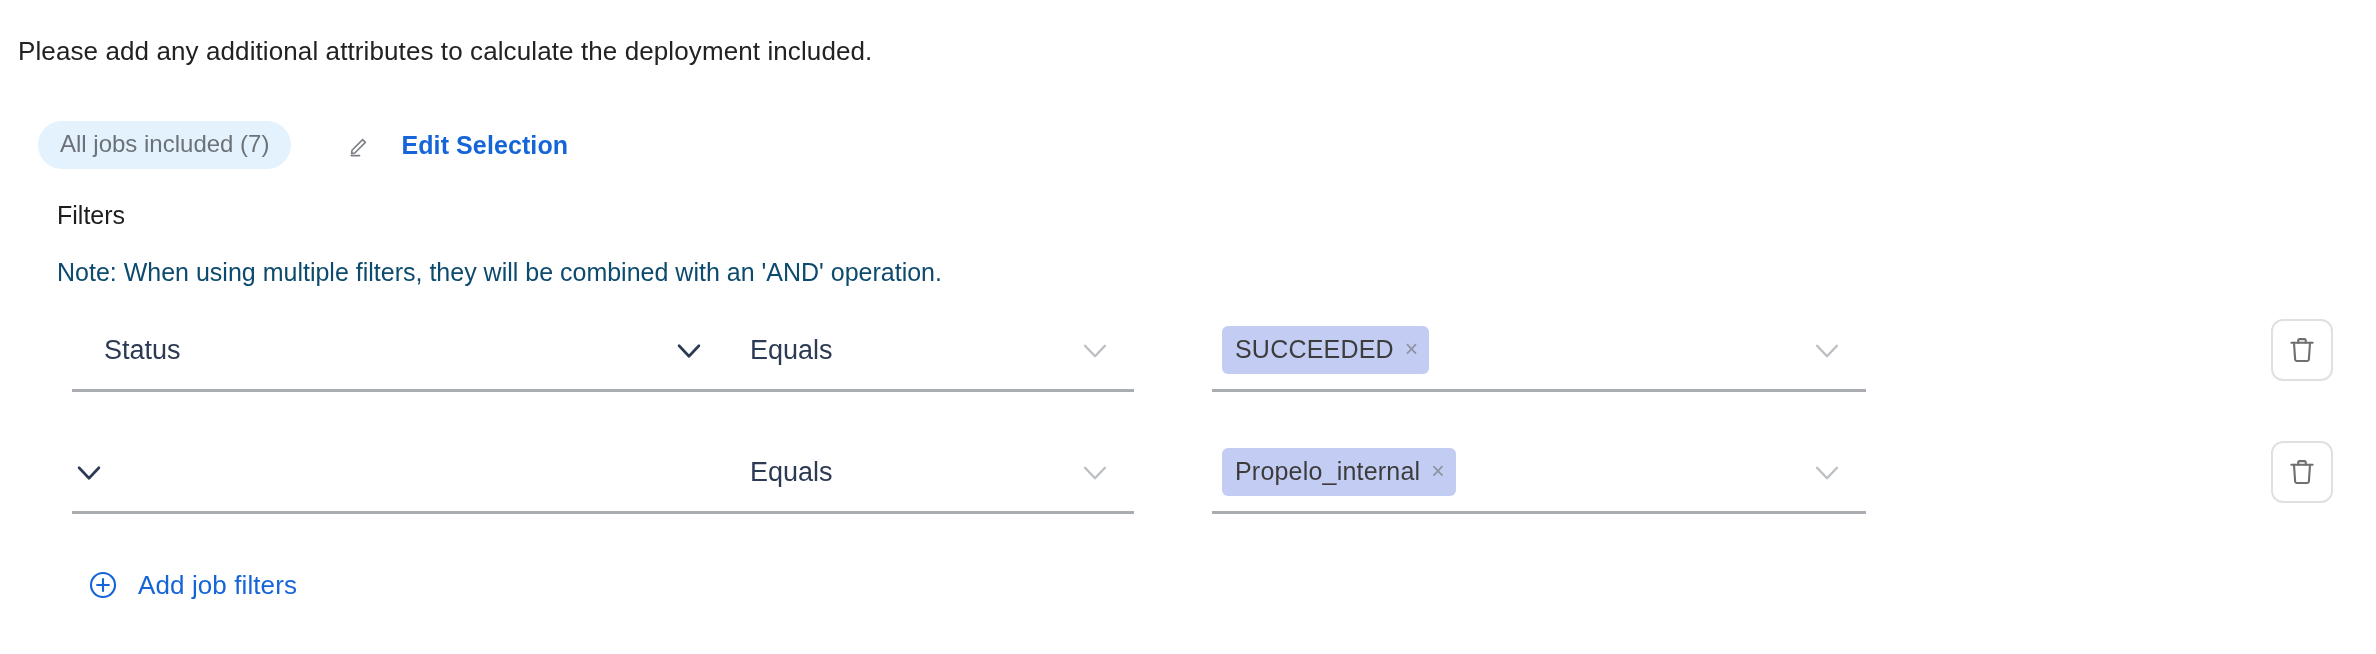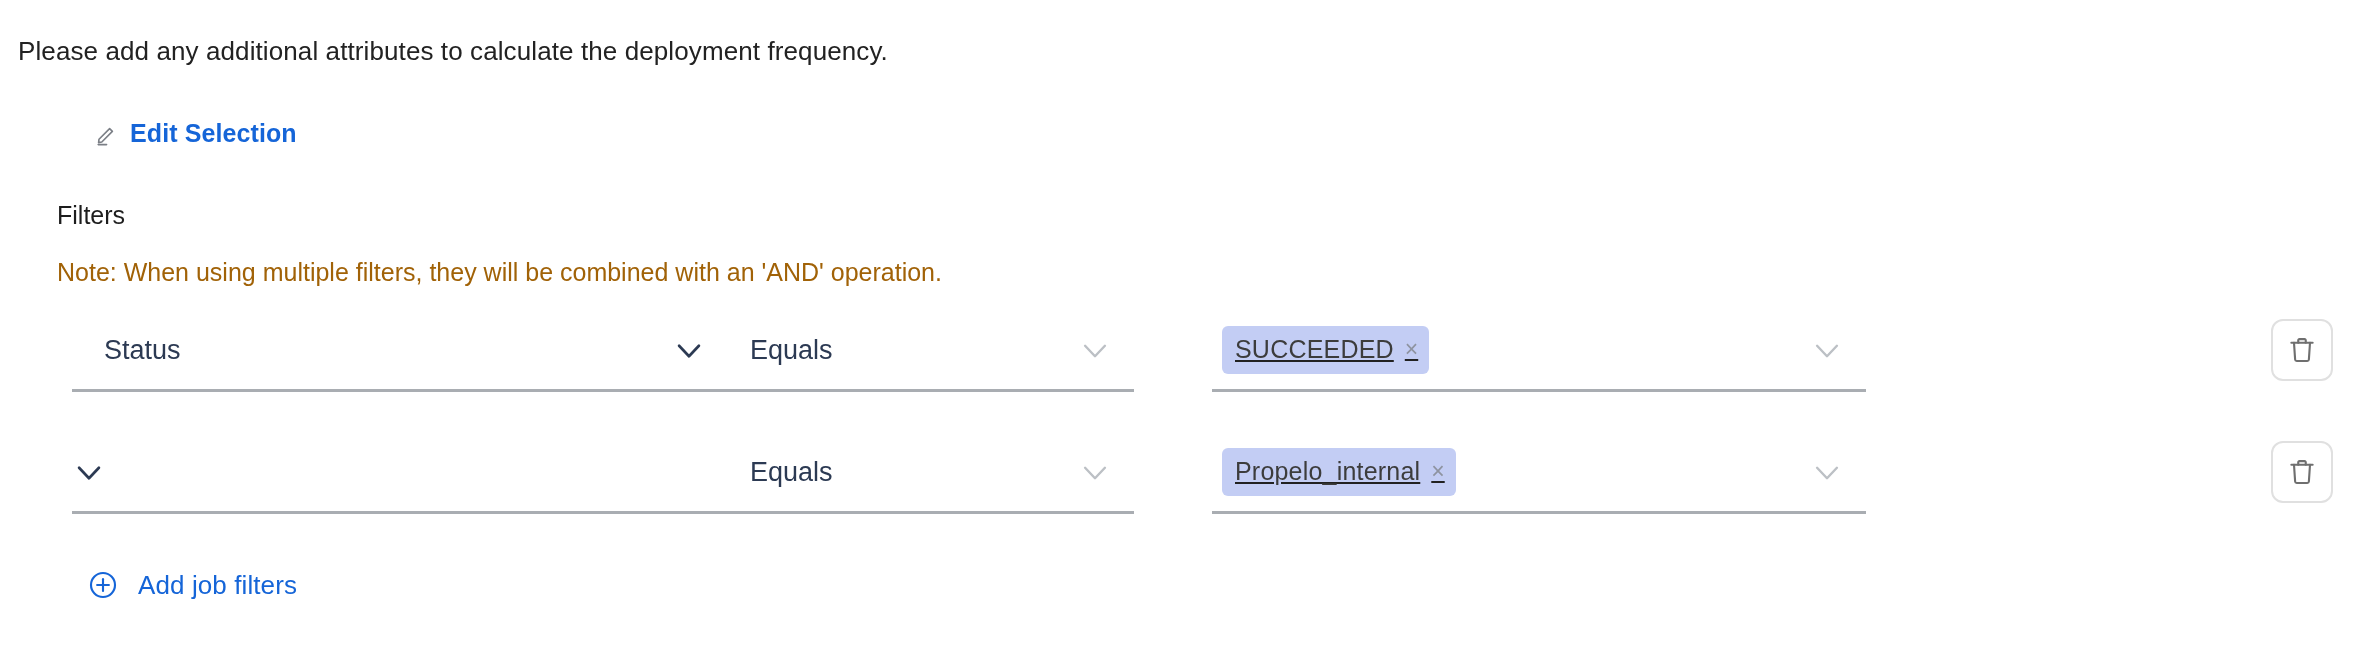--- a/index.html
+++ b/index.html
@@ -48,20 +48,21 @@
   }
   .edit-selection {
     display: flex;
     align-items: center;
     margin-left: 57px;
     color: #1565d8;
     font-size: 25px;
     line-height: 25px;
     white-space: nowrap;
     cursor: pointer;
+    gap: 18px;
   }
   .pencil-icon {
     width: 24px;
     height: 24px;
     margin-right: 11px;
     display: block;
     flex: none;
   }
   .edit-selection-label {
     font-weight: 600;
@@ -77,21 +78,21 @@
     line-height: 28px;
     font-weight: 400;
     color: #1d1d1d;
   }
   .filters-note {
     position: absolute;
     left: 57px;
     top: 258px;
     font-size: 25px;
     line-height: 28px;
-    color: #a16207;
+    color: #0c4a6e;
     white-space: nowrap;
   }
 
   
   .filter-row {
     position: absolute;
     left: 0;
     height: 96px;
   }
   .filter-row.row-0 { top: 310px; }
@@ -102,21 +103,21 @@
     top: 0;
     height: 82px;
     border-bottom: 3px solid #a9adb2;
     display: flex;
     align-items: center;
     box-sizing: border-box;
     cursor: pointer;
   }
   .field.attr  { left: 72px;   width: 656px; }
   .field.op    { left: 718px;  width: 416px; }
-  .field.val   { left: 1212px; width: 654px; text-decoration: underline; }
+  .field.val   { left: 1212px; width: 654px; }
 
   .field-text {
     font-size: 27px;
     line-height: 30px;
     color: #2c3a53;
     padding-left: 32px;
     white-space: nowrap;
     flex: 1 1 auto;
     overflow: hidden;
   }
@@ -209,24 +210,25 @@
   }
   .add-filters-label {
     font-size: 26px;
     line-height: 28px;
     letter-spacing: 0.1px;
   }
 </style>
 </head>
 <body>
 
-<div class="intro">Please add any additional attributes to calculate the deployment frequency.</div>
+<div class="intro">Please add any additional attributes to calculate the deployment included.</div>
 
 <div class="selection-row">
 
+  <div class="jobs-badge">All jobs included (7)</div>
 
   <div class="edit-selection">
     <span>
       <svg class="pencil-icon" viewBox="0 0 24 24" fill="none" stroke="#7b7f86" stroke-width="1.6" stroke-linecap="round" stroke-linejoin="round">
         <path d="M4 17.2 L14.6 6.6 L17.4 9.4 L6.8 20 L3.6 20.6 Z"></path>
         <path d="M3.2 22.6 L11.6 22.6"></path>
       </svg>
     </span>
     <span class="edit-selection-label">Edit Selection</span>
   </div>

